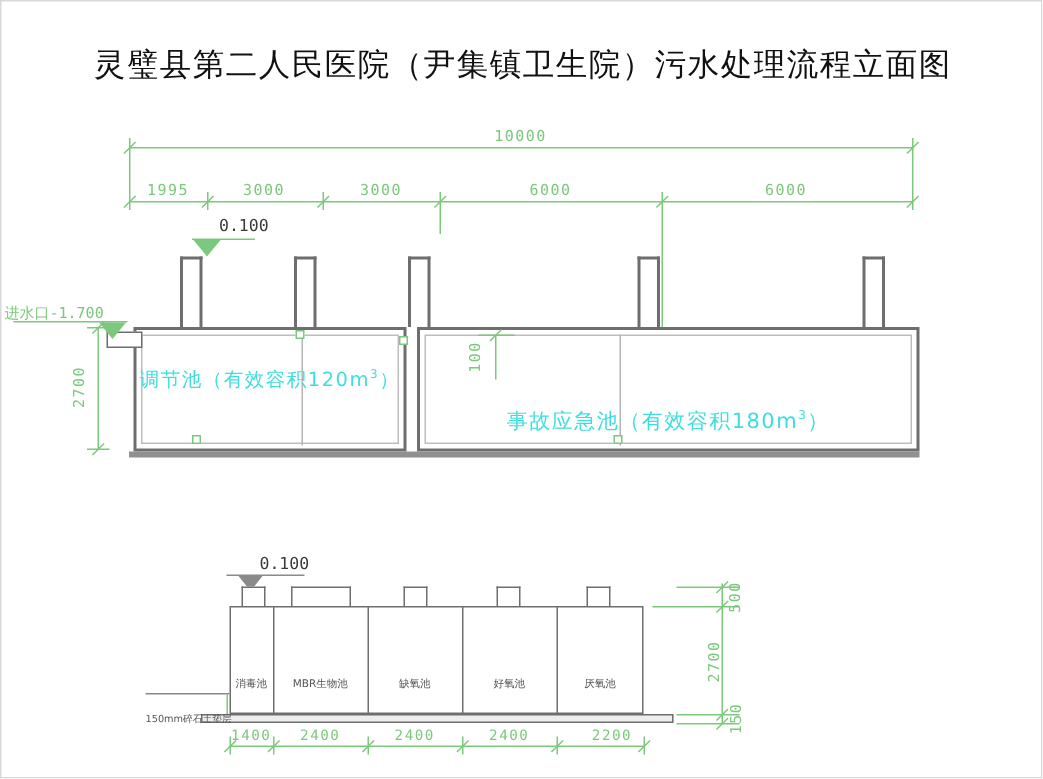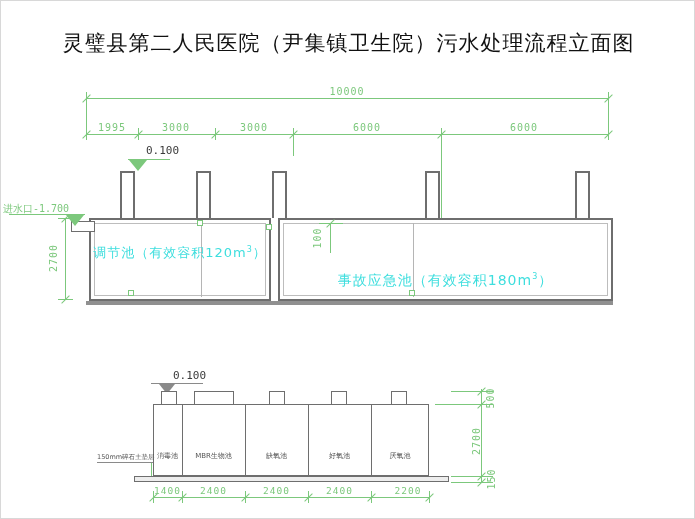--- a/index.html
+++ b/index.html
@@ -128,21 +128,21 @@
     <div class="wl-v" style="left:307px;top:403px;height:72px;"></div>
     <div class="wl-v" style="left:370px;top:403px;height:72px;"></div>
 
     <div class="clabel" style="left:152px;width:29px;">消毒池</div>
     <div class="clabel" style="left:181px;width:63px;">MBR生物池</div>
     <div class="clabel" style="left:244px;width:63px;">缺氧池</div>
     <div class="clabel" style="left:307px;width:63px;">好氧池</div>
     <div class="clabel" style="left:370px;width:58px;">厌氧池</div>
 
     <div class="slab" style="left:133px;top:475px;width:315px;height:6px;"></div>
-    <div class="note" style="left:96px;top:452px;">150mm碎石土垫层</div>
+    <div class="note" style="left:96px;top:474px;">150mm碎石土垫层</div>
     <div class="gl-h" style="left:96px;top:461px;width:56px;border-color:#8a8a8a;"></div>
     <div class="gl-v" style="left:150px;top:462px;height:13px;"></div>
 
     <div class="gl-v" style="left:480px;top:388px;height:94px;"></div>
     <div class="gl-h" style="left:450px;top:390px;width:42px;"></div>
     <div class="gl-h" style="left:434px;top:403px;width:58px;"></div>
     <div class="gl-h" style="left:450px;top:475px;width:42px;"></div>
     <div class="gl-h" style="left:450px;top:481px;width:42px;"></div>
     <div class="slash" style="left:480px;top:390px;"></div>
     <div class="slash" style="left:480px;top:403px;"></div>

